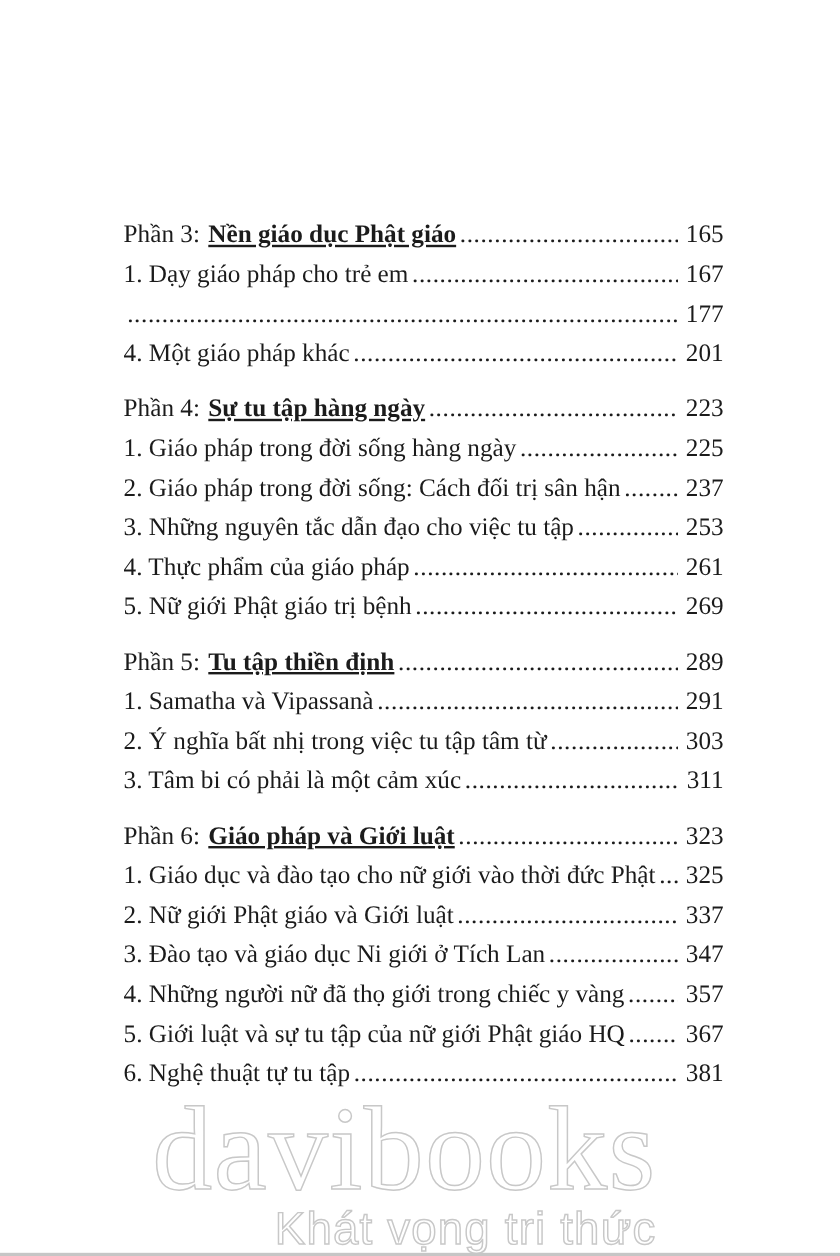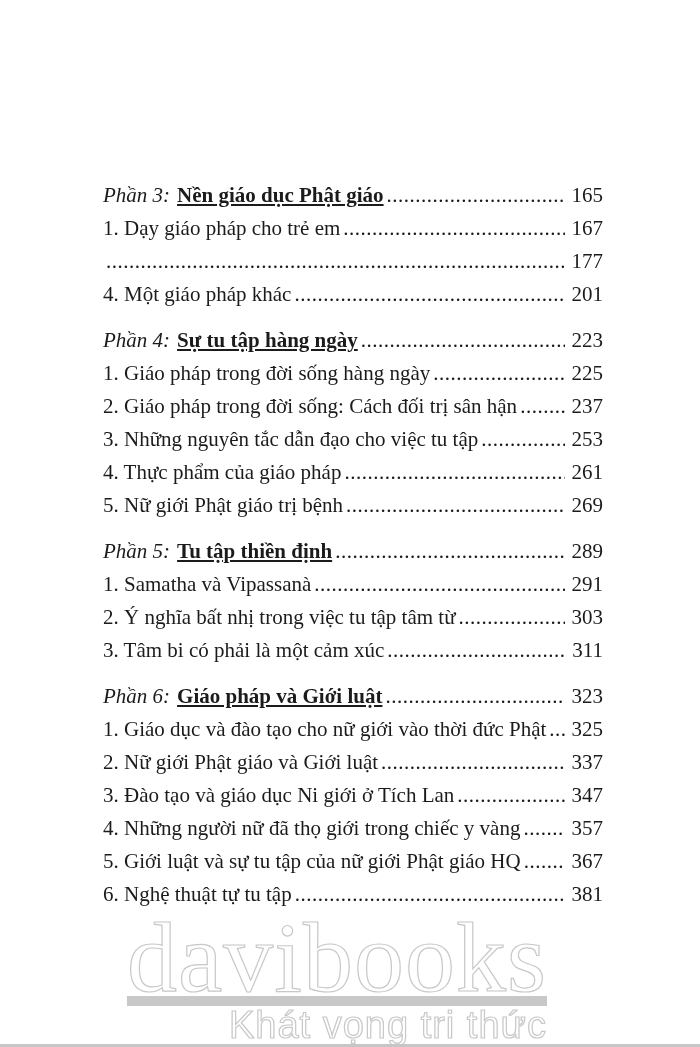--- a/index.html
+++ b/index.html
@@ -18,21 +18,21 @@
   }
   .row {
     display: flex;
     align-items: baseline;
     height: 33px;
     line-height: 33px;
     font-size: 21px;
   }
   .row.section { margin-top: 13px; }
   .row.section:first-child { margin-top: 0; }
-  .label { font-style: italic; white-space: nowrap; flex-shrink: 0; text-align: center; }
+  .label { white-space: nowrap; flex-shrink: 0; text-align: center; }
   .title { font-weight: bold; margin-left: 7px; white-space: nowrap; flex-shrink: 0; text-decoration: underline; }
   .text { white-space: nowrap; flex-shrink: 0; }
   .leader {
     flex: 1 1 auto;
     min-width: 0;
     overflow: hidden;
     white-space: nowrap;
     margin: 0 7px 0 3px;
   }
   .leader::after {
@@ -47,21 +47,20 @@
     text-align: right;
     color: transparent;
     -webkit-text-stroke: 1.2px #c8c8c8;
     pointer-events: none;
   }
   .wm-brand {
     font-size: 100px;
     line-height: 92px;
     letter-spacing: 1px;
     font-family: "Liberation Serif", serif;
-    text-decoration: underline;
   }
   .wm-tagline {
     font-size: 38px;
     line-height: 42px;
     letter-spacing: 1px;
     margin-top: 0px;
     font-family: Liberation Sans, sans-serif;
   }
   .page-bottom-edge {
     position: absolute;

